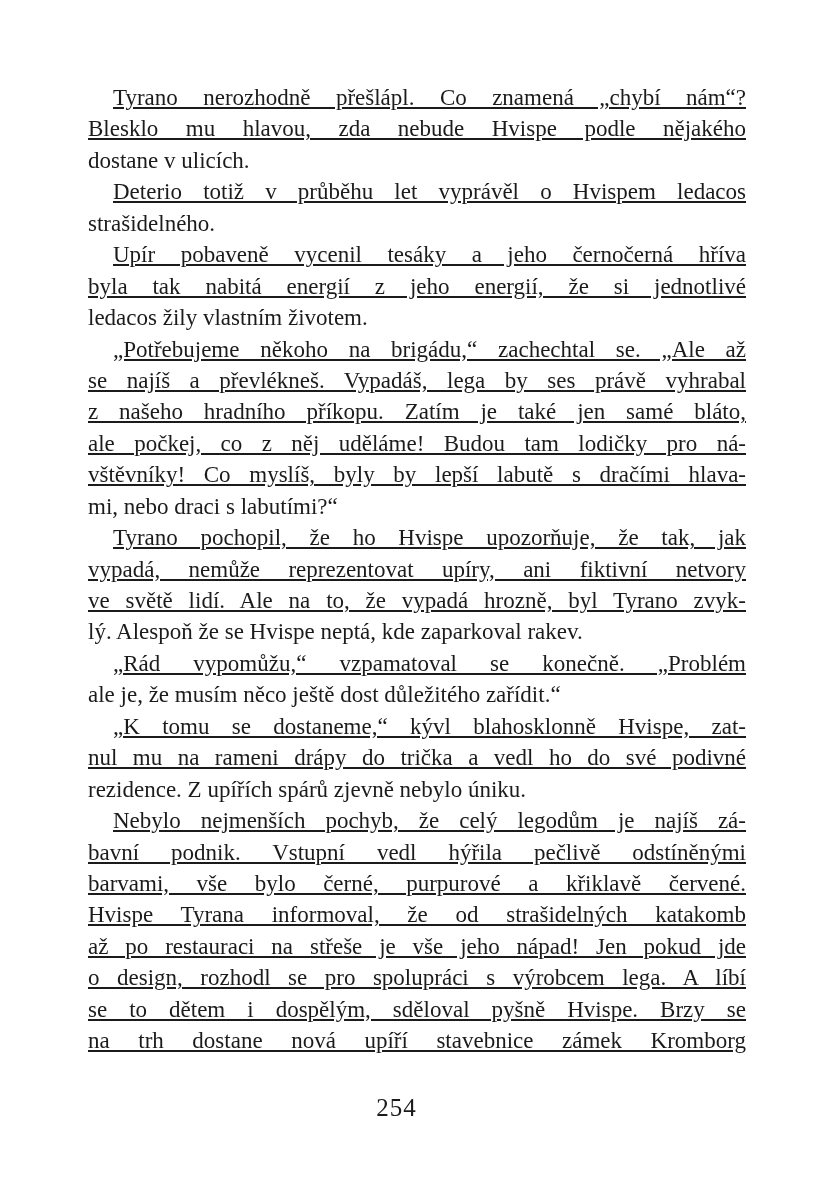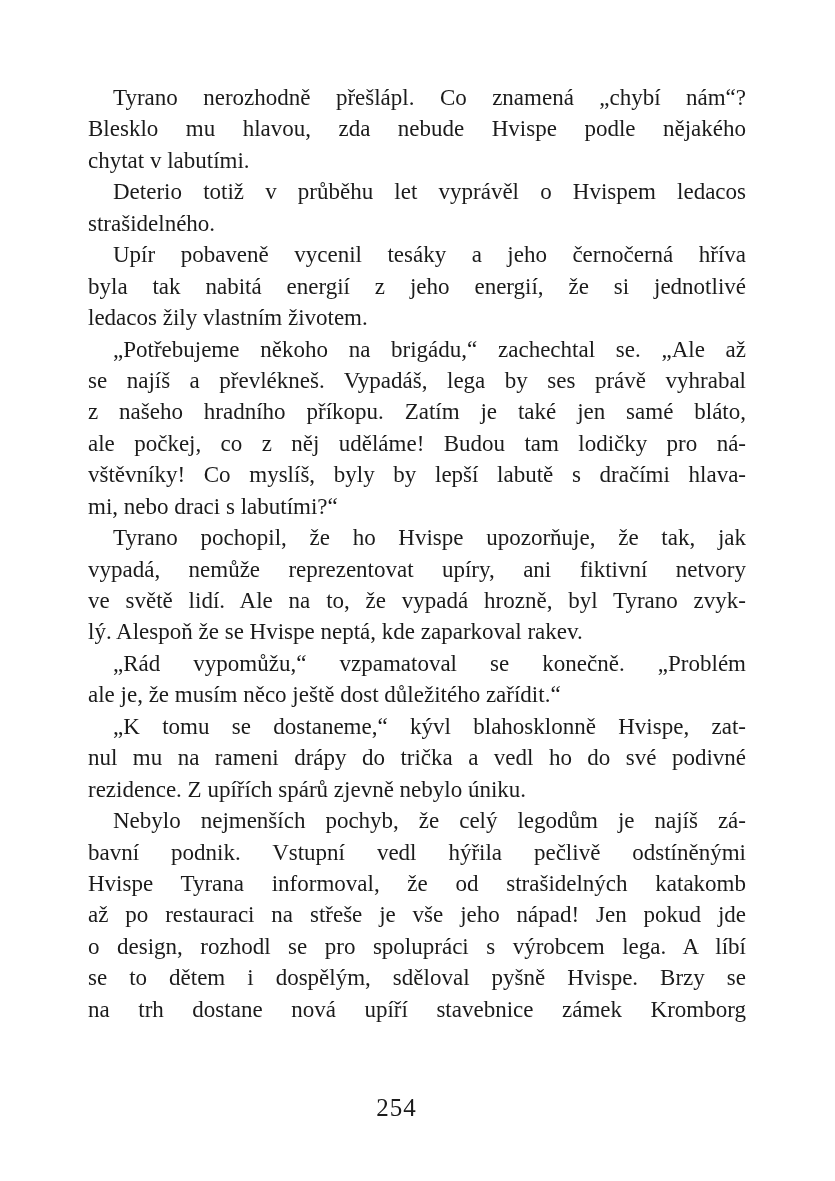--- a/index.html
+++ b/index.html
@@ -29,20 +29,21 @@
     height: 31.45px;
     white-space: nowrap;       
     text-align: justify;
     overflow: visible;
   }
   
   .line.just {
     white-space: normal;
     text-align: justify;
     text-align-last: justify;
+    text-decoration: underline;
   }
   .line.para-end {
     white-space: normal;
     text-align: left;
     text-align-last: left;
   }
   .line.indent {
     text-indent: 25px;
   }
   .page-number {
@@ -57,21 +58,21 @@
     font-family: "Liberation Serif", "DejaVu Serif", serif;
   }
 </style>
 </head>
 <body>
 
 <div class="book-page">
   <div class="text-block" id="text-block">
       <div class="line indent just">Tyrano nerozhodně přešlápl. Co znamená „chybí nám“?</div>
       <div class="line just">Blesklo mu hlavou, zda nebude Hvispe podle nějakého</div>
-      <div class="line para-end">chytat v labutími.</div>
+      <div class="line para-end">dostane v ulicích.</div>
       <div class="line indent just">Deterio totiž v průběhu let vyprávěl o Hvispem ledacos</div>
       <div class="line para-end">strašidelného.</div>
       <div class="line indent just">Upír pobaveně vycenil tesáky a jeho černočerná hříva</div>
       <div class="line just">byla tak nabitá energií z jeho energií, že si jednotlivé</div>
       <div class="line para-end">ledacos žily vlastním životem.</div>
       <div class="line indent just">„Potřebujeme někoho na brigádu,“ zachechtal se. „Ale až</div>
       <div class="line just">se najíš a převlékneš. Vypadáš, lega by ses právě vyhrabal</div>
       <div class="line just">z našeho hradního příkopu. Zatím je také jen samé bláto,</div>
       <div class="line just">ale počkej, co z něj uděláme! Budou tam lodičky pro ná-</div>
       <div class="line just">vštěvníky! Co myslíš, byly by lepší labutě s dračími hlava-</div>
@@ -80,20 +81,21 @@
       <div class="line just">vypadá, nemůže reprezentovat upíry, ani fiktivní netvory</div>
       <div class="line just">ve světě lidí. Ale na to, že vypadá hrozně, byl Tyrano zvyk-</div>
       <div class="line para-end">lý. Alespoň že se Hvispe neptá, kde zaparkoval rakev.</div>
       <div class="line indent just">„Rád vypomůžu,“ vzpamatoval se konečně. „Problém</div>
       <div class="line para-end">ale je, že musím něco ještě dost důležitého zařídit.“</div>
       <div class="line indent just">„K tomu se dostaneme,“ kývl blahosklonně Hvispe, zat-</div>
       <div class="line just">nul mu na rameni drápy do trička a vedl ho do své podivné</div>
       <div class="line para-end">rezidence. Z upířích spárů zjevně nebylo úniku.</div>
       <div class="line indent just">Nebylo nejmenších pochyb, že celý legodům je najíš zá-</div>
       <div class="line just">bavní podnik. Vstupní vedl hýřila pečlivě odstíněnými</div>
+      <div class="line just">barvami, vše bylo černé, purpurové a křiklavě červené.</div>
       <div class="line just">Hvispe Tyrana informoval, že od strašidelných katakomb</div>
       <div class="line just">až po restauraci na střeše je vše jeho nápad! Jen pokud jde</div>
       <div class="line just">o design, rozhodl se pro spolupráci s výrobcem lega. A líbí</div>
       <div class="line just">se to dětem i dospělým, sděloval pyšně Hvispe. Brzy se</div>
       <div class="line just">na trh dostane nová upíří stavebnice zámek Kromborg</div>
     </div>
   <div class="page-number">254</div>
 </div>
 
 </body></html>

